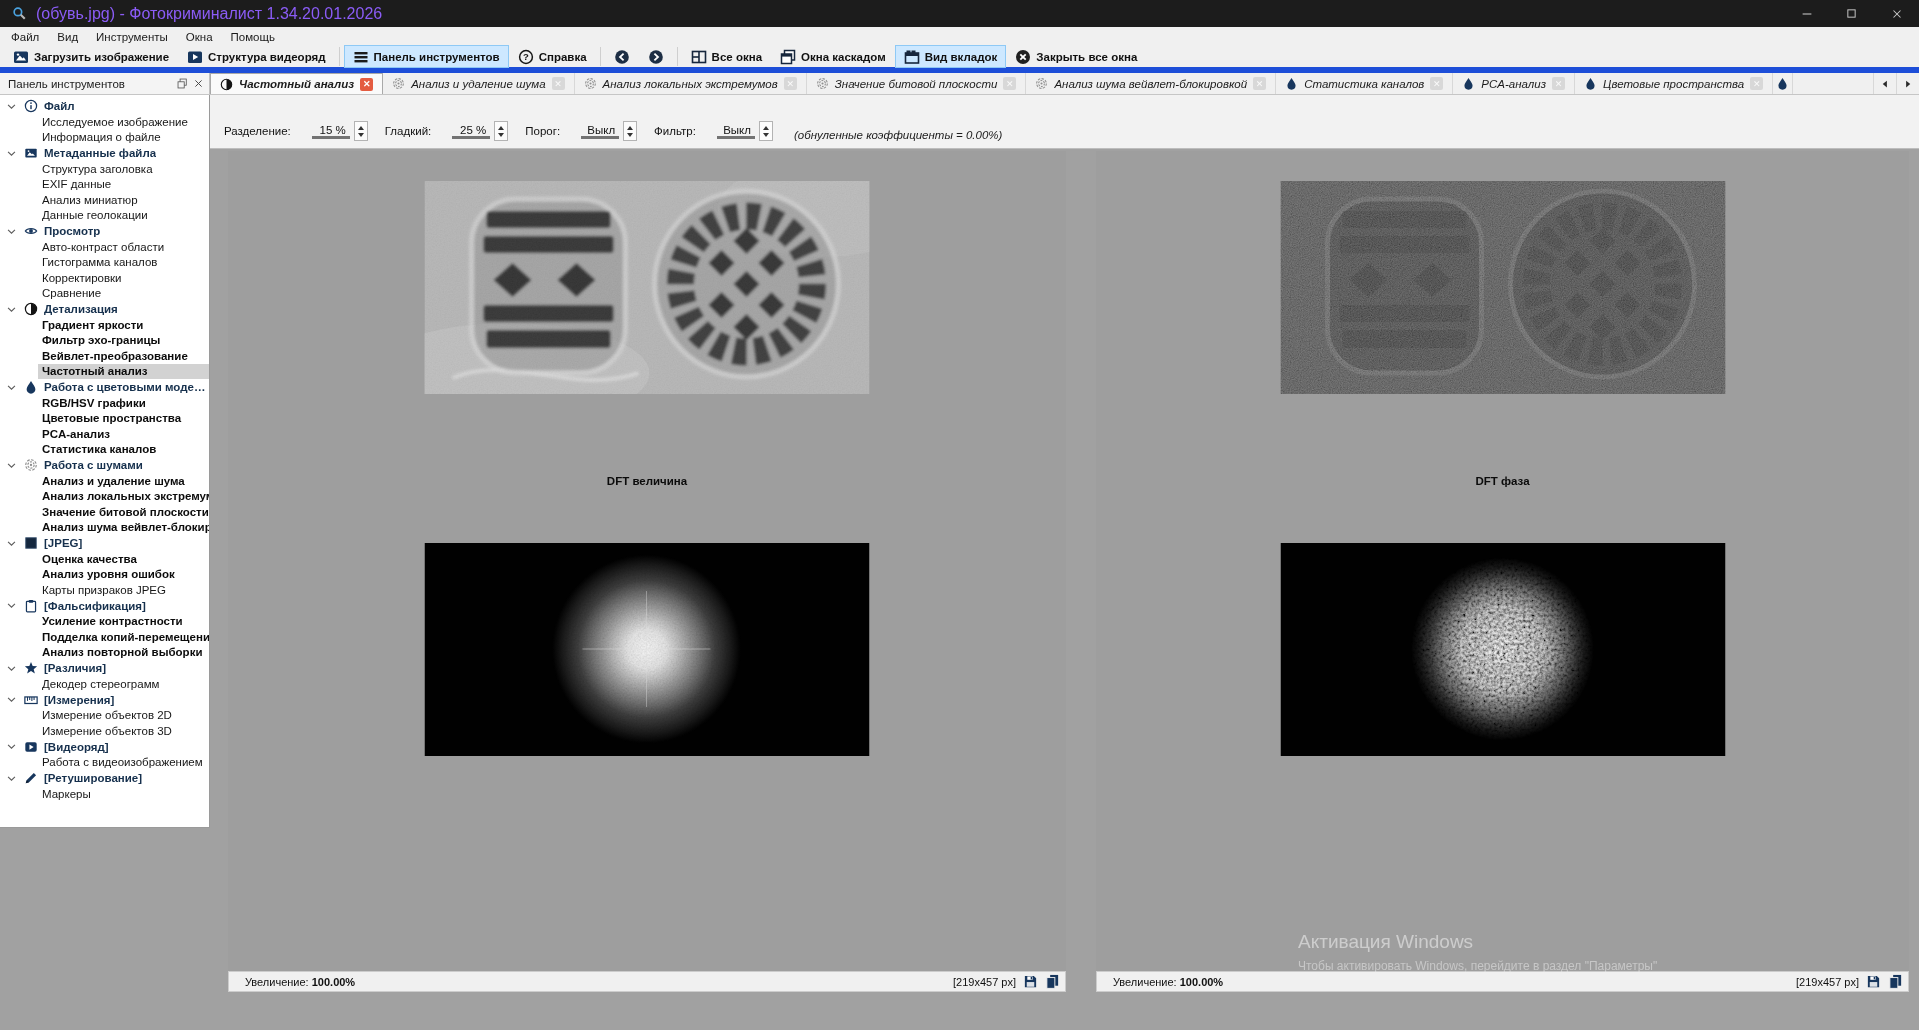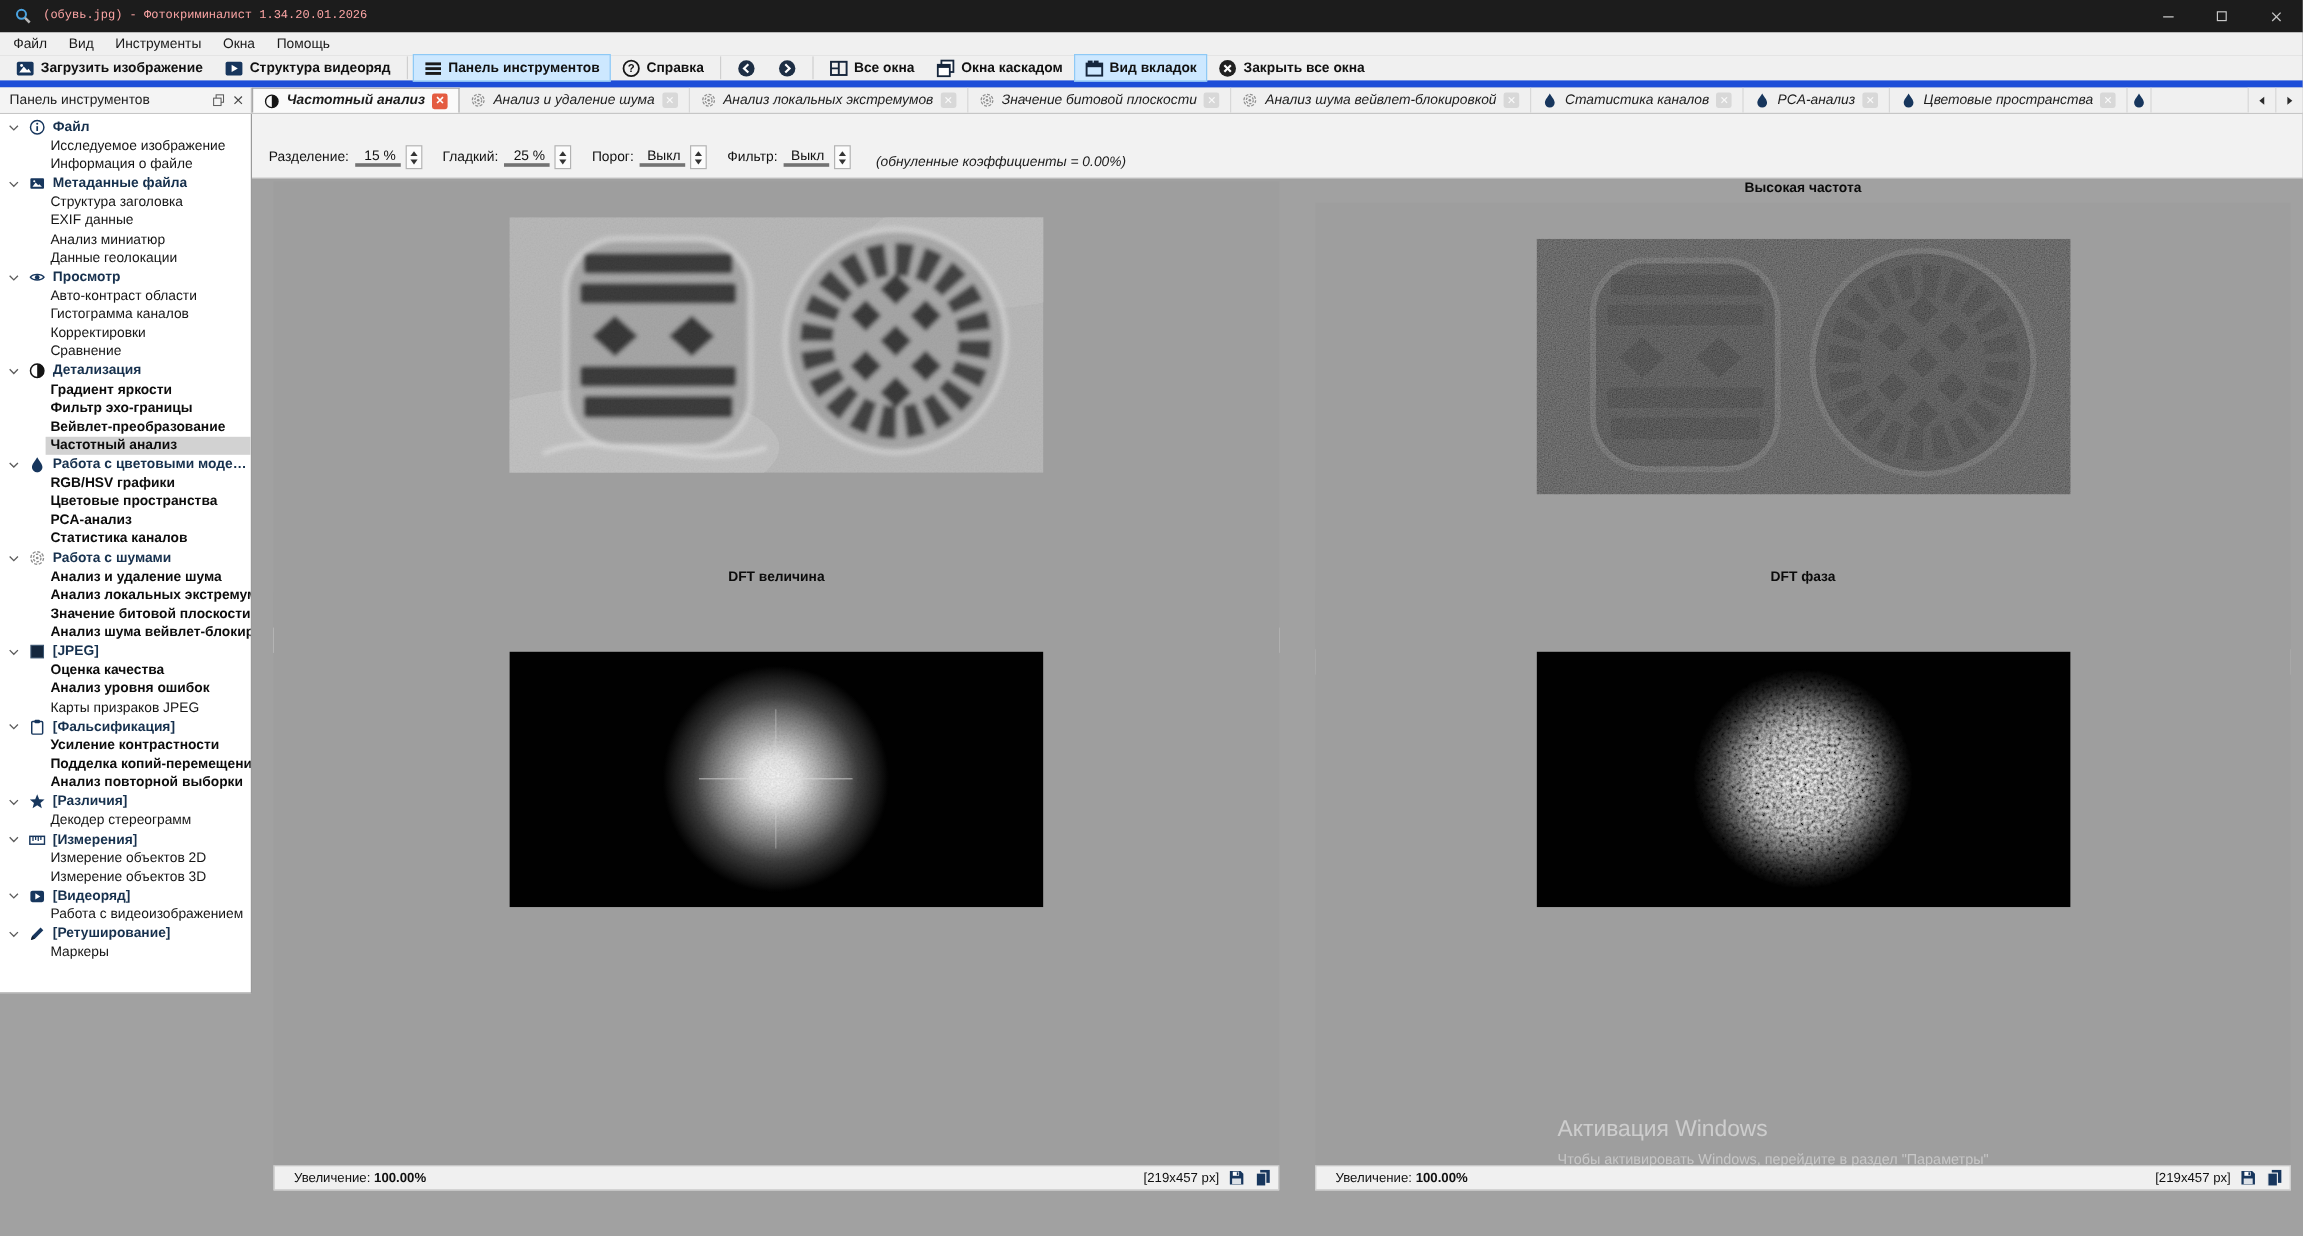--- a/index.html
+++ b/index.html
@@ -3,21 +3,21 @@
 <meta charset="utf-8">
 <style>
   * { box-sizing: border-box; margin: 0; padding: 0; }
   html,body { width:1919px; height:1030px; overflow:hidden; }
   body { font-family: "Liberation Sans", sans-serif; background:#a1a1a1; }
   .app { width:1919px; height:1030px; display:flex; flex-direction:column; background:#a1a1a1; }
 
   
   .titlebar { height:27px; background:#1c1c1c; color:#e4e4e4; display:flex; align-items:center; flex:none; }
   .app-icon { margin:0 9px 0 12px; display:flex; }
-  .title-text { font-size:10px; color:#fca5a5;font-family:Liberation Mono, monospace; }
+  .title-text { font-size:16px; color:#8b5cf6; }
   .win-controls { margin-left:auto; display:flex; height:100%; }
   .win-btn { width:45px; height:100%; display:flex; align-items:center; justify-content:center; }
 
   
   .menubar { height:19px; background:#f0f0f0; display:flex; align-items:center; padding-left:2px; font-size:11.5px; color:#1a1a1a; flex:none; }
   .menu-item { padding:0 9px; height:100%; display:flex; align-items:center; }
 
   
   .toolbar { height:27px; background:#f0f0f0; display:flex; align-items:center; padding-left:4px; border-bottom:6px solid #1d4ed8; flex:none; }
   .tb-btn { display:flex; align-items:center; gap:5px; height:23px; padding:0 8px; font-size:11.5px; font-weight:700; color:#101010; border:1px solid transparent; white-space:nowrap; }
@@ -47,21 +47,21 @@
   .tgroup { height:16px; display:flex; align-items:center; }
   .chev { margin-left:6px; width:11px; display:flex; flex:none; }
   .gicon { margin-left:6px; width:15px; display:flex; flex:none; justify-content:center; }
   .glabel { margin-left:6px; font-weight:700; color:#16304d; font-size:11.5px; white-space:nowrap; overflow:hidden; text-overflow:ellipsis; }
   .titem { height:15.5px; display:flex; align-items:center; margin-left:38px; padding-left:4px; color:#161616; font-size:11.5px; white-space:nowrap; overflow:hidden; }
   .titem.bold { font-weight:700; color:#0c0c0c; }
   .titem.selected { background:#d2d2d2; }
 
   .content { flex:1; display:flex; flex-direction:column; }
   .paramsbar { height:54px; background:#f2f2f2; border-bottom:1px solid #bdbdbd; display:flex; align-items:flex-end; padding:0 0 7px 14px; gap:9px; font-size:11.5px; color:#111; flex:none; }
-  .pfield { display:flex; align-items:center; gap:5px; margin-right:8px; }
+  .pfield { display:flex; align-items:center; gap:21px; margin-right:8px; }
   .spin { display:flex; align-items:center; gap:4px; }
   .spin-val { min-width:38px; text-align:right; border-bottom:3px solid #737373; padding:1px 4px 0 4px; }
   .spin-btns { width:14px; height:20px; border:1px solid #b3b3b3; background:#fcfcfc; display:flex; flex-direction:column; align-items:center; justify-content:center; gap:3px; }
   .tri-up { width:0; height:0; border-left:3.5px solid transparent; border-right:3.5px solid transparent; border-bottom:4px solid #333; }
   .tri-dn { width:0; height:0; border-left:3.5px solid transparent; border-right:3.5px solid transparent; border-top:4px solid #333; }
   .pnote { font-style:italic; margin-left:4px; color:#1c1c1c; }
 
   .canvas { flex:1; position:relative; background:#a1a1a1; overflow:hidden; }
   .panel { position:absolute; }
   .panel-title { height:18px; text-align:center; font-size:11.5px; font-weight:700; color:#0b0b0b; }
@@ -671,21 +671,20 @@
                 <span class="sb-icon">
                   <svg width="15" height="15" viewBox="0 0 16 16">
                     <rect x="5.5" y="1" width="8.5" height="11.5" fill="#17365d"></rect>
                     <rect x="2" y="3.8" width="8.5" height="11.5" fill="#17365d" stroke="#f0f0f0" stroke-width="1"></rect>
                   </svg>
                 </span>
               </span>
             </div>
           </div>
           <div class="panel" style="left: 886px; top: 2px; width: 813px;">
-            <div class="panel-title">Высокая частота</div>
             <div class="viewport" style="height: 372px;">
               <svg width="445" height="213" viewBox="0 0 445 213" style="top: 30px;">
   <defs>
     <filter id="gn1">
                     <feTurbulence type="fractalNoise" baseFrequency="0.9" numOctaves="2" stitchTiles="stitch"></feTurbulence>
                     <feColorMatrix type="saturate" values="0"></feColorMatrix>
                     <feComponentTransfer>
                       <feFuncA type="table" tableValues="0.42 0.42"></feFuncA>
                     </feComponentTransfer>
                   </filter>

